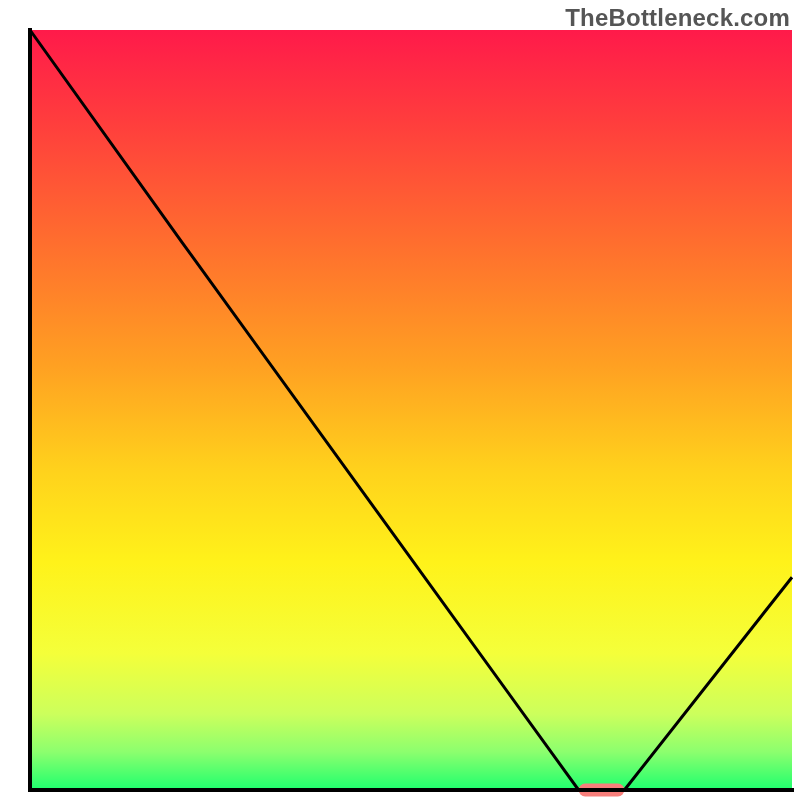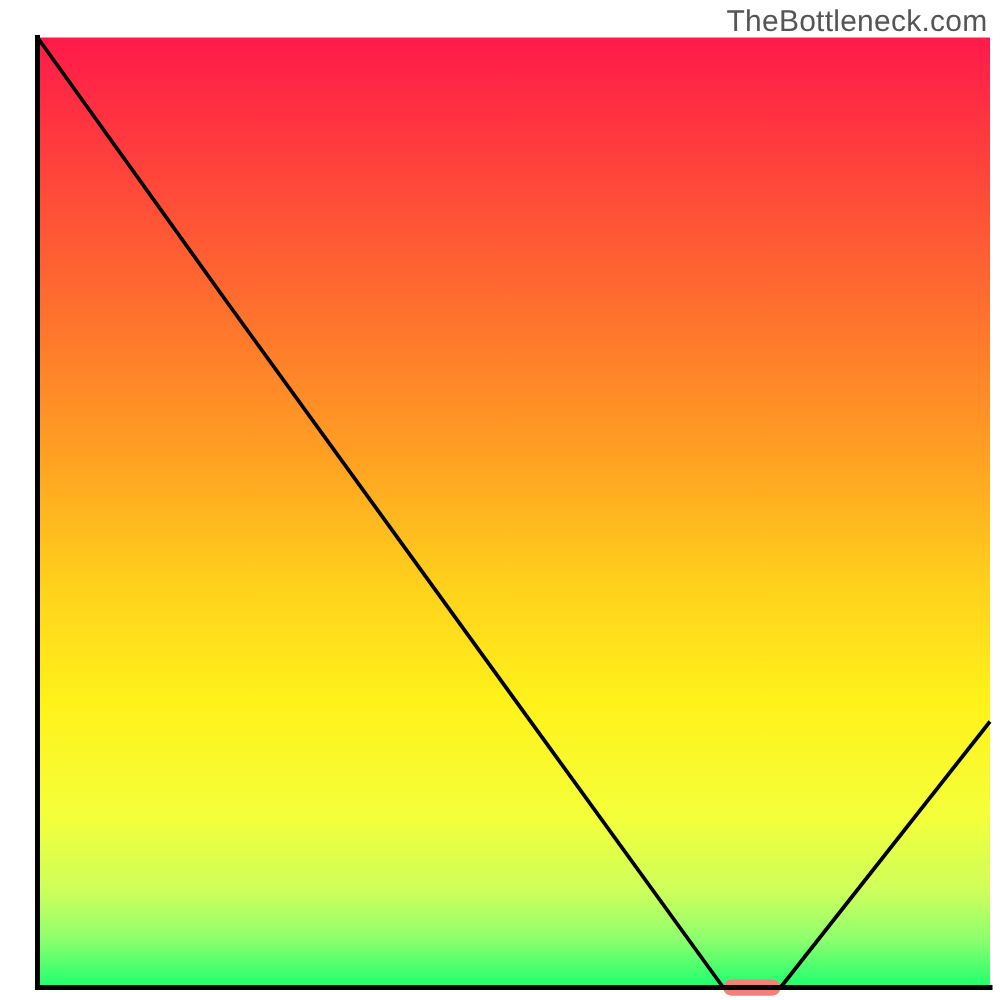--- a/index.html
+++ b/index.html
@@ -13,21 +13,21 @@
   .container {
     position: relative;
     width: 800px;
     height: 800px;
   }
   .watermark {
     position: absolute;
     top: 4px;
     right: 10px;
     font-size: 24px;
-    font-weight: 400;
+    font-weight: 700;
     color: #555;
     letter-spacing: 0.2px;
   }
   svg {
     display: block;
   }
 </style>
 </head>
 <body>
 <div class="container">

